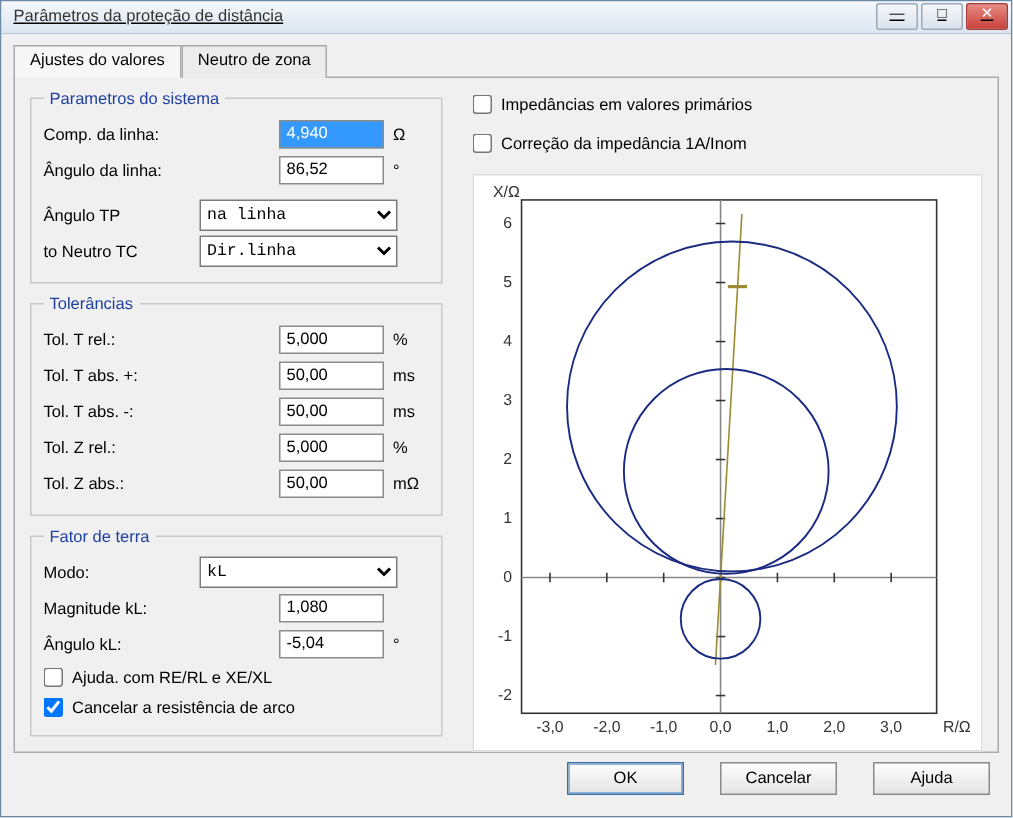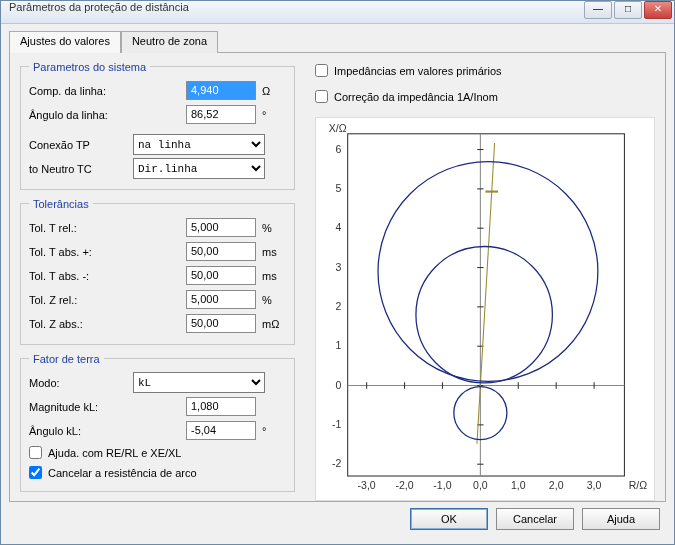--- a/index.html
+++ b/index.html
@@ -19,21 +19,23 @@
     background: #fff;
     border: 1px solid #6b8aa8;
     display: flex;
     flex-direction: column;
   }
   .titlebar {
     height: 28px;
     background: linear-gradient(#f4f7fb, #dde6f1);
     border-bottom: 1px solid #b9c8d8;
     display: flex;
+    align-items: center;
     padding: 0 2px 0 8px;
+    text-decoration: underline;
   }
   .titlebar .title {
     flex: 1;
     color: #333;
   }
   .winbtns { display: flex; gap: 2px; }
   .winbtn {
     width: 28px; height: 18px;
     border: 1px solid #9aa8b7;
     background: linear-gradient(#f5f7fa,#dbe3ec);
@@ -124,21 +126,21 @@
     background: #fff;
     border: 1px solid #ddd;
     margin-top: 4px;
   }
 
   .btnbar {
     height: 34px;
     display: flex;
     justify-content: flex-end;
     align-items: center;
-    gap: 8px;
+    gap: 24px;
     padding: 0 6px;
   }
   button.dlg {
     width: 78px; height: 22px;
     border: 1px solid #8a8a8a;
     background: linear-gradient(#fdfdfd,#e4e4e4);
     font-size: 11px;
     cursor: pointer;
   }
   button.dlg.default { border: 1px solid #3b6ea5; box-shadow: 0 0 0 1px #88b0dd inset; }
@@ -178,21 +180,21 @@
             <span class="val sel">4,940</span>
             <span class="unit">Ω</span>
           </div>
           <div class="row">
             <span class="lab">Ângulo da linha:</span>
             <span style="flex:1"></span>
             <span class="val">86,52</span>
             <span class="unit">°</span>
           </div>
           <div class="row" style="margin-top:6px">
-            <span class="lab">Conexão TP</span>
+            <span class="lab">Ângulo TP</span>
             <select class="sel-wide">
               <option>na linha</option>
             </select>
           </div>
           <div class="row">
             <span class="lab">to Neutro TC</span>
             <select class="sel-wide">
               <option>Dir.linha</option>
             </select>
           </div>

